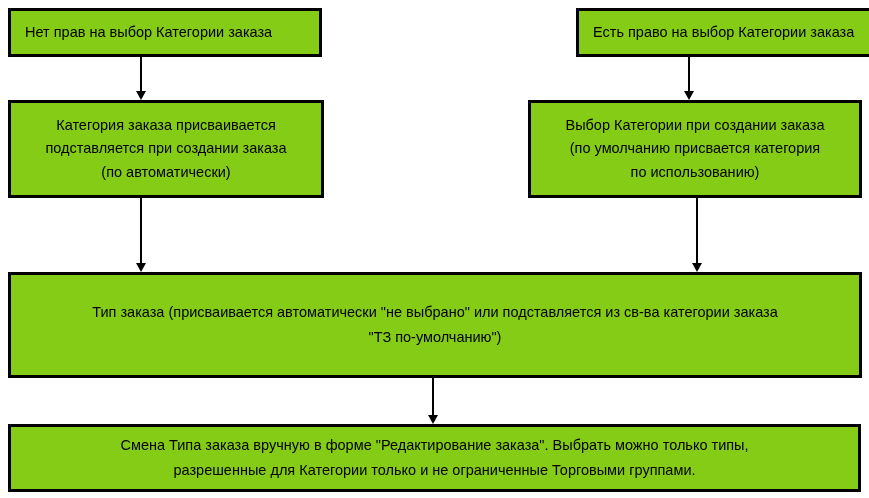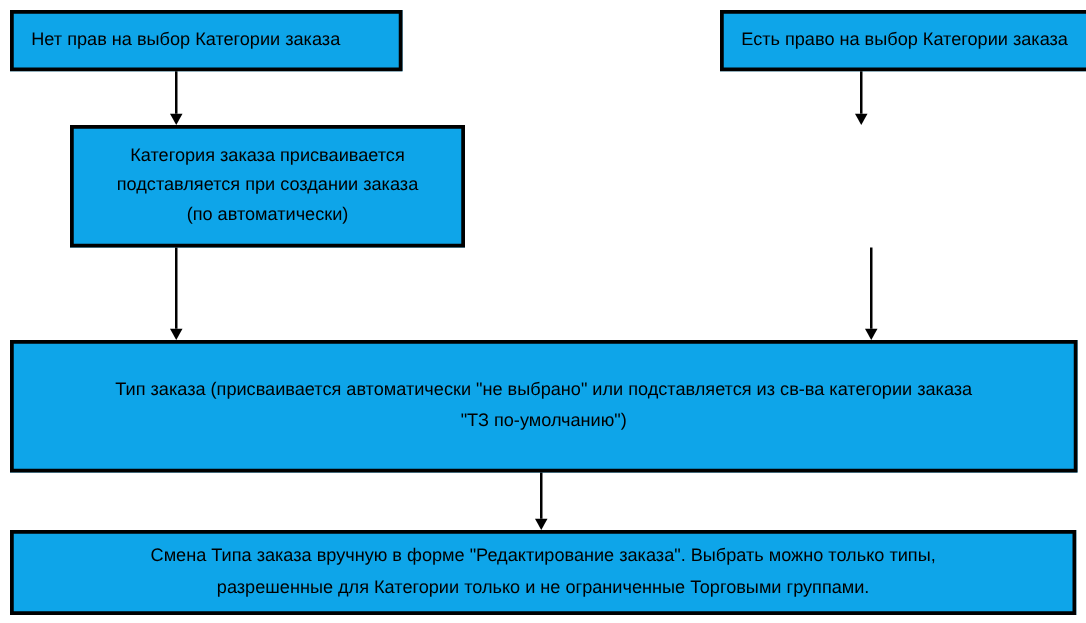--- a/index.html
+++ b/index.html
@@ -16,21 +16,21 @@
     position: relative;
     width: 869px;
     height: 498px;
     background: #ffffff;
     overflow: hidden;
   }
   .node {
     position: absolute;
     box-sizing: border-box;
     border: 3px solid #000000;
-    background: #0ea5e9;
+    background: #84cc16;
     display: flex;
     flex-direction: column;
     justify-content: center;
     color: #000000;
   }
   .node .line {
     display: block;
     white-space: nowrap;
   }
   
@@ -99,26 +99,31 @@
   <div class="arrow" style="left:140px; top:57px; height:43px;">
     <div class="shaft" style="height:34px;"></div>
     <div class="head" style="top:34px;"></div>
   </div>
 
   <div class="arrow" style="left:688px; top:57px; height:43px;">
     <div class="shaft" style="height:34px;"></div>
     <div class="head" style="top:34px;"></div>
   </div>
 
-  <div class="node node-r2" style="left:8px; top:100px; width:316px; height:98px;margin-left:48px;">
+  <div class="node node-r2" style="left:8px; top:100px; width:316px; height:98px;">
     <span class="line">Категория заказа присваивается</span>
     <span class="line">подставляется при создании заказа</span>
     <span class="line">(по автоматически)</span>
   </div>
 
+  <div class="node node-r2" style="left:528px; top:100px; width:334px; height:98px;">
+    <span class="line">Выбор Категории при создании заказа</span>
+    <span class="line">(по умолчанию присвается  категория</span>
+    <span class="line">по использованию)</span>
+  </div>
 
   <div class="arrow" style="left:140px; top:198px; height:74px;">
     <div class="shaft" style="height:65px;"></div>
     <div class="head" style="top:65px;"></div>
   </div>
 
   <div class="arrow" style="left:696px; top:198px; height:74px;">
     <div class="shaft" style="height:65px;"></div>
     <div class="head" style="top:65px;"></div>
   </div>

